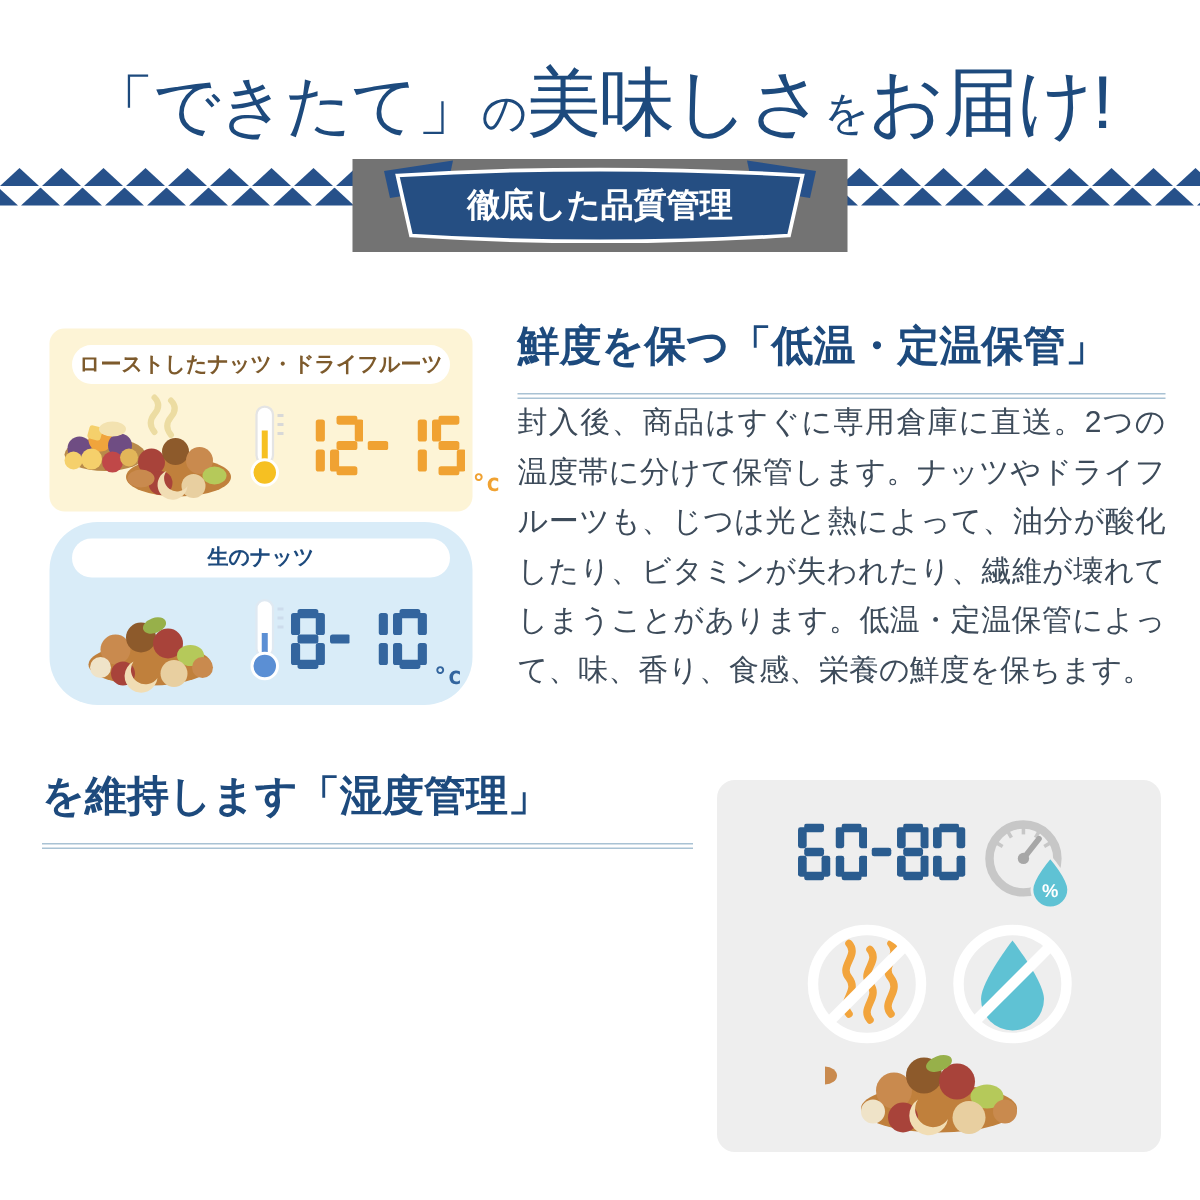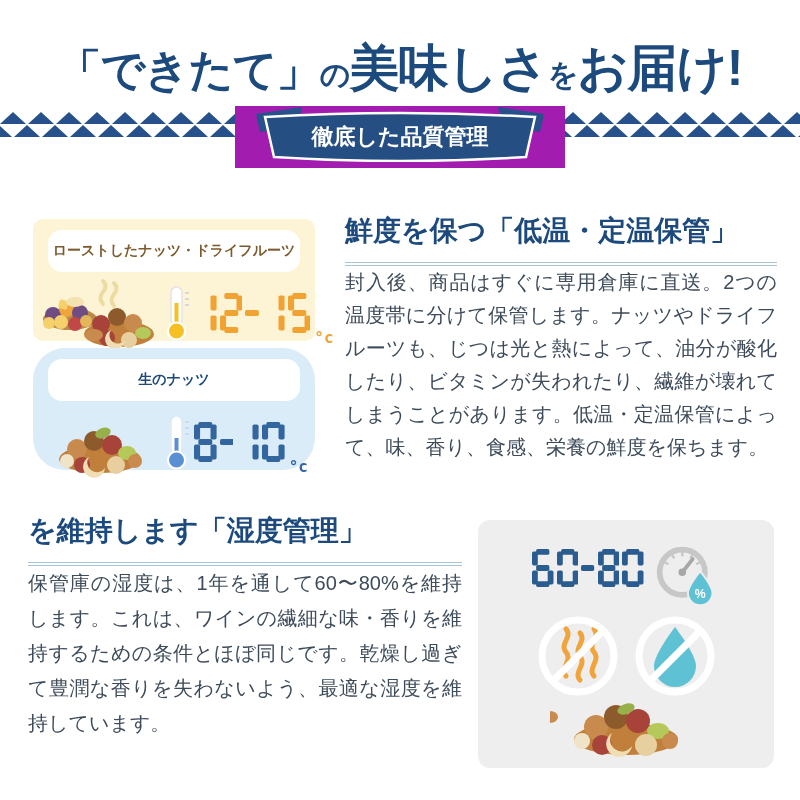--- a/index.html
+++ b/index.html
@@ -4,41 +4,41 @@
 <style>
   * { margin:0; padding:0; box-sizing:border-box; }
   html,body { background:#fff; }
   .page {
     position:relative; width:800px; height:800px; background:#fff; overflow:hidden;
     font-family:"Liberation Sans","DejaVu Sans",sans-serif;
   }
   
   .title {
     position:absolute; top:40px; left:0; width:100%; text-align:center;
-    color:var(--navy,#1d4a7d); font-weight:700; font-size:44px; line-height:1.15;
+    color:var(--navy,#1d4a7d); font-weight:400; font-size:44px; line-height:1.15;
     letter-spacing:-1px; white-space:nowrap;
   }
   .title .lg { font-size:50px; }
   .title .sm { font-size:30px; }
   
   .band { position:absolute; top:106px; left:0; width:100%; height:62px; overflow:visible; }
   .tri-row { position:absolute; display:flex; left:0; right:0; height:13px; overflow:hidden; }
   .tri-row.r1 { top:6px; }
   .tri-row.r2 { top:19px; left:-14px; right:-14px; }
   .tri { width:0; height:0; flex:none; margin-right:2px;
     border-left:13px solid transparent; border-right:13px solid transparent;
     border-bottom:12px solid var(--triangle-navy,#27518a); }
   .ribbon-wrap { position:absolute; left:50%; top:0; transform:translateX(-50%);
-    width:330px; height:62px; background:#a21caf; display:flex; justify-content:center; }
+    width:330px; height:62px; background:#737373; display:flex; justify-content:center; }
   .ribbon-wrap svg { width:292px; height:56px; }
   
   .card { position:absolute; left:33px; width:282px; height:122px; border-radius:10px; }
   .card.roasted { top:219px; background:var(--card-yellow,#fdf4d6); }
   .card.raw     { top:348px; background:var(--card-blue,#d9ecf8);border-radius:32px; }
-  .pill { margin:11px 15px 0; height:42px; background:#fff; border-radius:14px;
+  .pill { margin:11px 15px 0; height:26px; background:#fff; border-radius:14px;
     display:flex; align-items:center; justify-content:center;
     font-size:14px; font-weight:bold; white-space:nowrap; }
   .roasted .pill { color:var(--pill-brown,#7d5a2c); }
   .raw .pill     { color:var(--navy,#1d4a7d); }
   .card-body { display:flex; align-items:center; padding:2px 6px 0 4px; }
   .nuts-sm { width:126px; height:78px; flex:none; }
   .thermo { width:25px; height:56px; flex:none; margin:0 3px; }
   .segdisp { display:flex; align-items:center; }
   .segdisp svg { margin-right:3px; display:block; }
   .roasted .segdisp { color:var(--digital-orange,#f0a232); }
@@ -273,21 +273,20 @@
 
   <div class="col-temp">
     <h2>鮮度を保つ「低温・定温保管」</h2>
     <div class="divider"></div>
     <p class="body">封入後、商品はすぐに専用倉庫に直送。2つの温度帯に分けて保管します。ナッツやドライフルーツも、じつは光と熱によって、油分が酸化したり、ビタミンが失われたり、繊維が壊れてしまうことがあります。低温・定温保管によって、味、香り、食感、栄養の鮮度を保ちます。</p>
   </div>
 
   <div class="col-hum">
     <h2>を維持します「湿度管理」</h2>
     <div class="divider"></div>
-    <p class="body">保管庫の湿度は、1年を通して60〜80%を維持します。これは、ワインの繊細な味・香りを維持するための条件とほぼ同じです。乾燥し過ぎて豊潤な香りを失わないよう、最適な湿度を維持しています。</p>
   </div>
 
   <div class="hcard">
     <div class="hrow1">
       <span class="segdisp">
           <svg viewBox="0 0 26 46" width="21.5" height="38">
             <rect x="5" y="0" width="16" height="7" rx="2" fill="currentColor"></rect>
             <rect x="0" y="3" width="7" height="17" rx="2" fill="currentColor"></rect>
             <rect x="5" y="19.5" width="16" height="7" rx="2" fill="currentColor"></rect>
             <rect x="0" y="26" width="7" height="17" rx="2" fill="currentColor"></rect>

